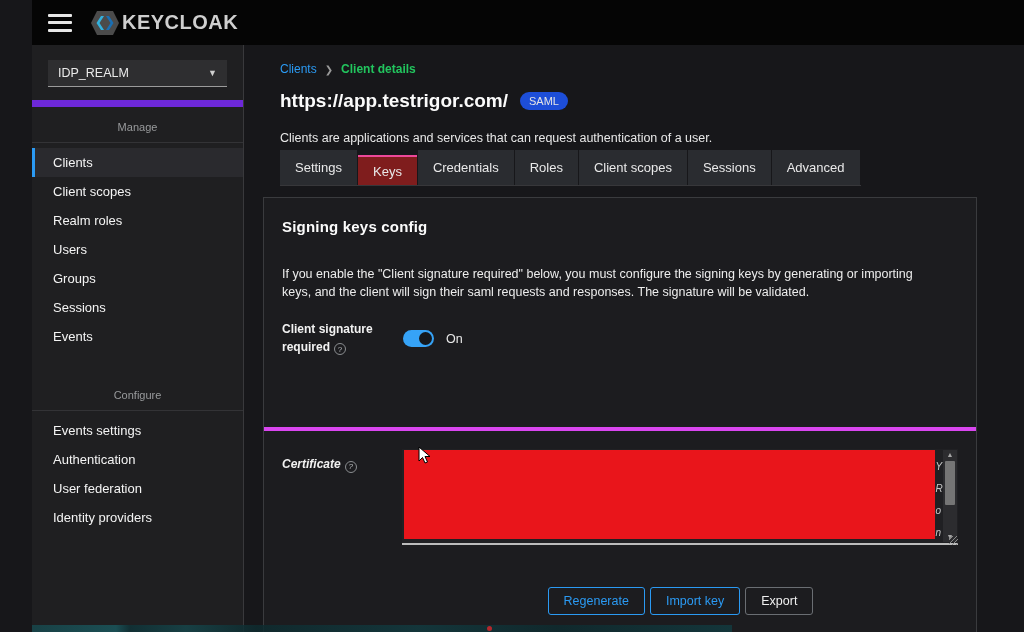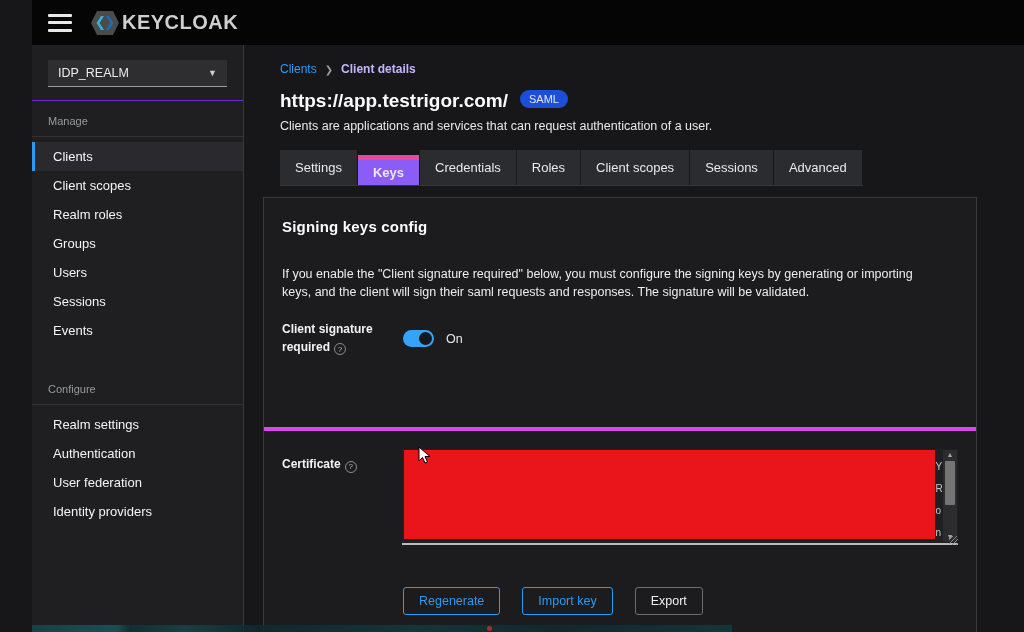--- a/index.html
+++ b/index.html
@@ -9,72 +9,72 @@
 
   
   .topbar { position:absolute; top:0; left:0; width:1024px; height:45px; background:#050505; display:flex; align-items:center; }
   .hamburger { width:24px; height:18px; margin-left:16px; display:flex; flex-direction:column; justify-content:space-between; cursor:pointer; }
   .hamburger span { display:block; height:3px; background:#e8e8e8; border-radius:1px; }
   .brand { display:flex; align-items:center; margin-left:18px; gap:2px; }
   .brand-text { font-size:20px; font-weight:bold; letter-spacing:0.5px; color:#cfcfcf; }
 
   
   .sidebar { position:absolute; top:45px; left:0; width:212px; height:587px; background:#1f1f21; border-right:1px solid #39393c; }
-  .realm-block { padding:15px 16px 13px 16px; border-bottom:1px solid #6d28d9; }
+  .realm-block { padding:15px 16px 13px 16px; border-bottom:7px solid #6d28d9; }
   .realm-select { height:27px; background:#2e2e30; border-bottom:1px solid #9b9b9b; display:flex; align-items:center; justify-content:space-between; padding:0 10px; cursor:pointer; }
   .realm-select .val { font-size:12.5px; color:#eaeaea; }
   .caret { font-size:9px; color:#cfcfcf; }
-  .nav-section-title { font-size:11px; color:#989a9c; padding:14px 16px 9px 16px; border-bottom:1px solid #333336; }
+  .nav-section-title { font-size:11px; color:#989a9c; padding:14px 16px 9px 16px; border-bottom:1px solid #333336;text-align:center; }
   .nav-items { padding-top:5px; }
   .nav-item { height:29px; display:flex; align-items:center; padding-left:18px; font-size:13px; color:#f4f4f4; cursor:pointer; border-left:3px solid transparent; }
   .nav-item.active { background:#2a2a2e; border-left:3px solid #2b9af3; }
   .section-gap { height:24px; }
 
   
   .main { position:absolute; top:45px; left:212px; width:812px; height:587px; background:#17171a; }
   .breadcrumb { position:absolute; top:62px; left:36px; font-size:12px; display:flex; align-items:center; gap:8px; }
   .crumb-link { color:#2b9af3; cursor:pointer; }
   .crumb-sep { color:#9a9a9a; font-size:10px; }
-  .crumb-current { color:#c4b5fd; font-weight:bold; }
-  .title-row { position:absolute; top:90px; left:36px; display:flex; align-items:flex-start; gap:12px; }
+  .crumb-current { color:#22c55e; font-weight:bold; }
+  .title-row { position:absolute; top:90px; left:36px; display:flex; align-items:center; gap:12px; }
   .page-title { font-size:19px; font-weight:bold; color:#fbfbfb; }
   .proto-badge { background:#1d4ed8; color:#e4e4e4; font-size:11px; padding:3px 9px; border-radius:10px; }
   .subtitle { position:absolute; top:119px; left:36px; font-size:12.5px; color:#e8e8e8; }
 
   
   .tabs { position:absolute; top:150px; left:36px; display:flex; align-items:flex-end; border-bottom:1px solid #37373a; }
   .tab { height:35px; display:flex; align-items:center; padding:0 15px; background:#2a2c30; font-size:13px; color:#e9e9e9; margin-right:1px; cursor:pointer; }
-  .tab.active { background:#8b5cf6; border-top:5px solid #ec4899; height:30px; font-weight:bold; }
+  .tab.active { background:#7f1d1d; border-top:2px solid #ec4899; height:30px; font-weight:normal; }
 
   
   .card { position:absolute; top:197px; left:19px; width:714px; height:480px; background:#1c1c1f; border:1px solid #3a3b3e; }
   .card-sec1 { padding:20px 18px 17px 18px; height:233px; border-bottom:4px solid #d946ef; }
   .card-heading { font-size:15px; font-weight:bold; color:#fbfbfb; letter-spacing:0.2px; }
   .card-desc { margin-top:30px; font-size:12.5px; line-height:1.45; color:#ededed; max-width:660px; }
   .form-row { display:flex; margin-top:20px; }
   .form-label { width:121px; font-size:12px; font-weight:bold; color:#f2f2f2; line-height:1.45; padding-right:14px; }
   .help-icon { display:inline-flex; width:12px; height:12px; border:1px solid #8a8d90; border-radius:50%; color:#b7babc; font-size:8px; align-items:center; justify-content:center; font-weight:normal; vertical-align:-1px; margin-left:4px; cursor:pointer; }
   .switch-wrap { display:flex; align-items:center; gap:12px; }
   .switch { position:relative; width:31px; height:17px; background:#36a3f7; border-radius:9px; cursor:pointer; }
   .switch .knob { position:absolute; top:2px; right:2px; width:13px; height:13px; background:#15181c; border-radius:50%; }
   .switch-state { font-size:12.5px; color:#e9e9e9; }
 
   .card-sec2 { padding:18px 18px 0 18px; }
-  .cert-row { display:flex; }
+  .cert-row { display:flex;font-style:italic; }
   .cert-label { width:121px; font-size:12px; font-weight:bold; color:#f2f2f2; padding-top:8px; }
   .cert-area { position:relative; width:558px; height:96px; background:#202023; border-bottom:2px solid #bcbcbc; }
   .redaction { position:absolute; left:2px; top:1px; width:531px; height:89px; background:#e9151b; }
   .peek-col { position:absolute; left:533px; top:12px; width:8px; display:flex; flex-direction:column; gap:11px; font-size:10px; color:#c9c9c9; line-height:1.1; overflow:hidden; }
   .vscroll { position:absolute; right:1px; top:1px; width:14px; height:92px; background:#2c2c2f; display:flex; flex-direction:column; align-items:center; }
   .scroll-arrow { font-size:7px; color:#a5a5a5; line-height:10px; height:10px; cursor:pointer; }
   .scroll-thumb { width:10px; height:44px; background:#757575; border-radius:1px; margin-top:1px; cursor:pointer; }
   .scroll-spacer { flex:1; }
   .resize-grip { position:absolute; right:0; bottom:-2px; width:9px; height:9px; cursor:nwse-resize;
     background:repeating-linear-gradient(135deg, transparent 0 2px, #8a8a8a 2px 3px); }
-  .actions { margin-top:42px; margin-left:121px; display:flex; gap:22px; }
+  .actions { margin-top:42px; margin-left:121px; display:flex; gap:5px;justify-content:center; }
   .btn { font-size:12.5px; padding:6px 15px; border-radius:3px; background:transparent; cursor:pointer; font-family:"Liberation Sans", sans-serif; }
   .btn.blue { color:#2b9af3; border:1px solid #2b9af3; }
   .btn.plain { color:#f0f0f0; border:1px solid #6a6e73; }
 
   
   .cursor { position:absolute; left:386px; top:446px; z-index:50; }
   .bottom-strip { position:absolute; left:0; bottom:0; width:700px; height:7px; z-index:60;
     background:linear-gradient(90deg,#17474c 0%,#1a565c 12%,#0f3237 14%,#16454a 22%,#0e2b2f 32%,#123a3f 55%,#0e2b2f 75%,#123a3f 100%); opacity:0.85; }
   .strip-dot { position:absolute; left:455px; bottom:1px; width:5px; height:5px; background:#b3282d; border-radius:50%; z-index:61; }
 </style>
@@ -105,49 +105,49 @@
         <span class="val">IDP_REALM</span>
         <span class="caret">▼</span>
       </div>
     </div>
 
     <div class="nav-section-title">Manage</div>
     <div class="nav-items">
       <div class="nav-item active">Clients</div>
       <div class="nav-item">Client scopes</div>
       <div class="nav-item">Realm roles</div>
+      <div class="nav-item">Users</div>
       <div class="nav-item">Groups</div>
-      <div class="nav-item">Users</div>
       <div class="nav-item">Sessions</div>
       <div class="nav-item">Events</div>
     </div>
 
     <div class="section-gap"></div>
     <div class="nav-section-title">Configure</div>
     <div class="nav-items">
-      <div class="nav-item">Realm settings</div>
+      <div class="nav-item">Events settings</div>
       <div class="nav-item">Authentication</div>
       <div class="nav-item">User federation</div>
       <div class="nav-item">Identity providers</div>
     </div>
   </div>
 
   <div class="main">
     <div class="breadcrumb" style="position:absolute; top:17px; left:36px;">
       <span class="crumb-link">Clients</span>
       <span class="crumb-sep">❯</span>
       <span class="crumb-current">Client details</span>
     </div>
 
     <div class="title-row" style="top:45px;">
       <span class="page-title">https://app.testrigor.com/</span>
       <span class="proto-badge">SAML</span>
     </div>
 
-    <div class="subtitle" style="top:74px;text-align:center;">Clients are applications and services that can request authentication of a user.</div>
+    <div class="subtitle" style="top:86px;text-align:center;">Clients are applications and services that can request authentication of a user.</div>
 
     <div class="tabs" style="top:105px;">
       <div class="tab">Settings</div>
       <div class="tab active">Keys</div>
       <div class="tab">Credentials</div>
       <div class="tab">Roles</div>
       <div class="tab">Client scopes</div>
       <div class="tab">Sessions</div>
       <div class="tab">Advanced</div>
     </div>

